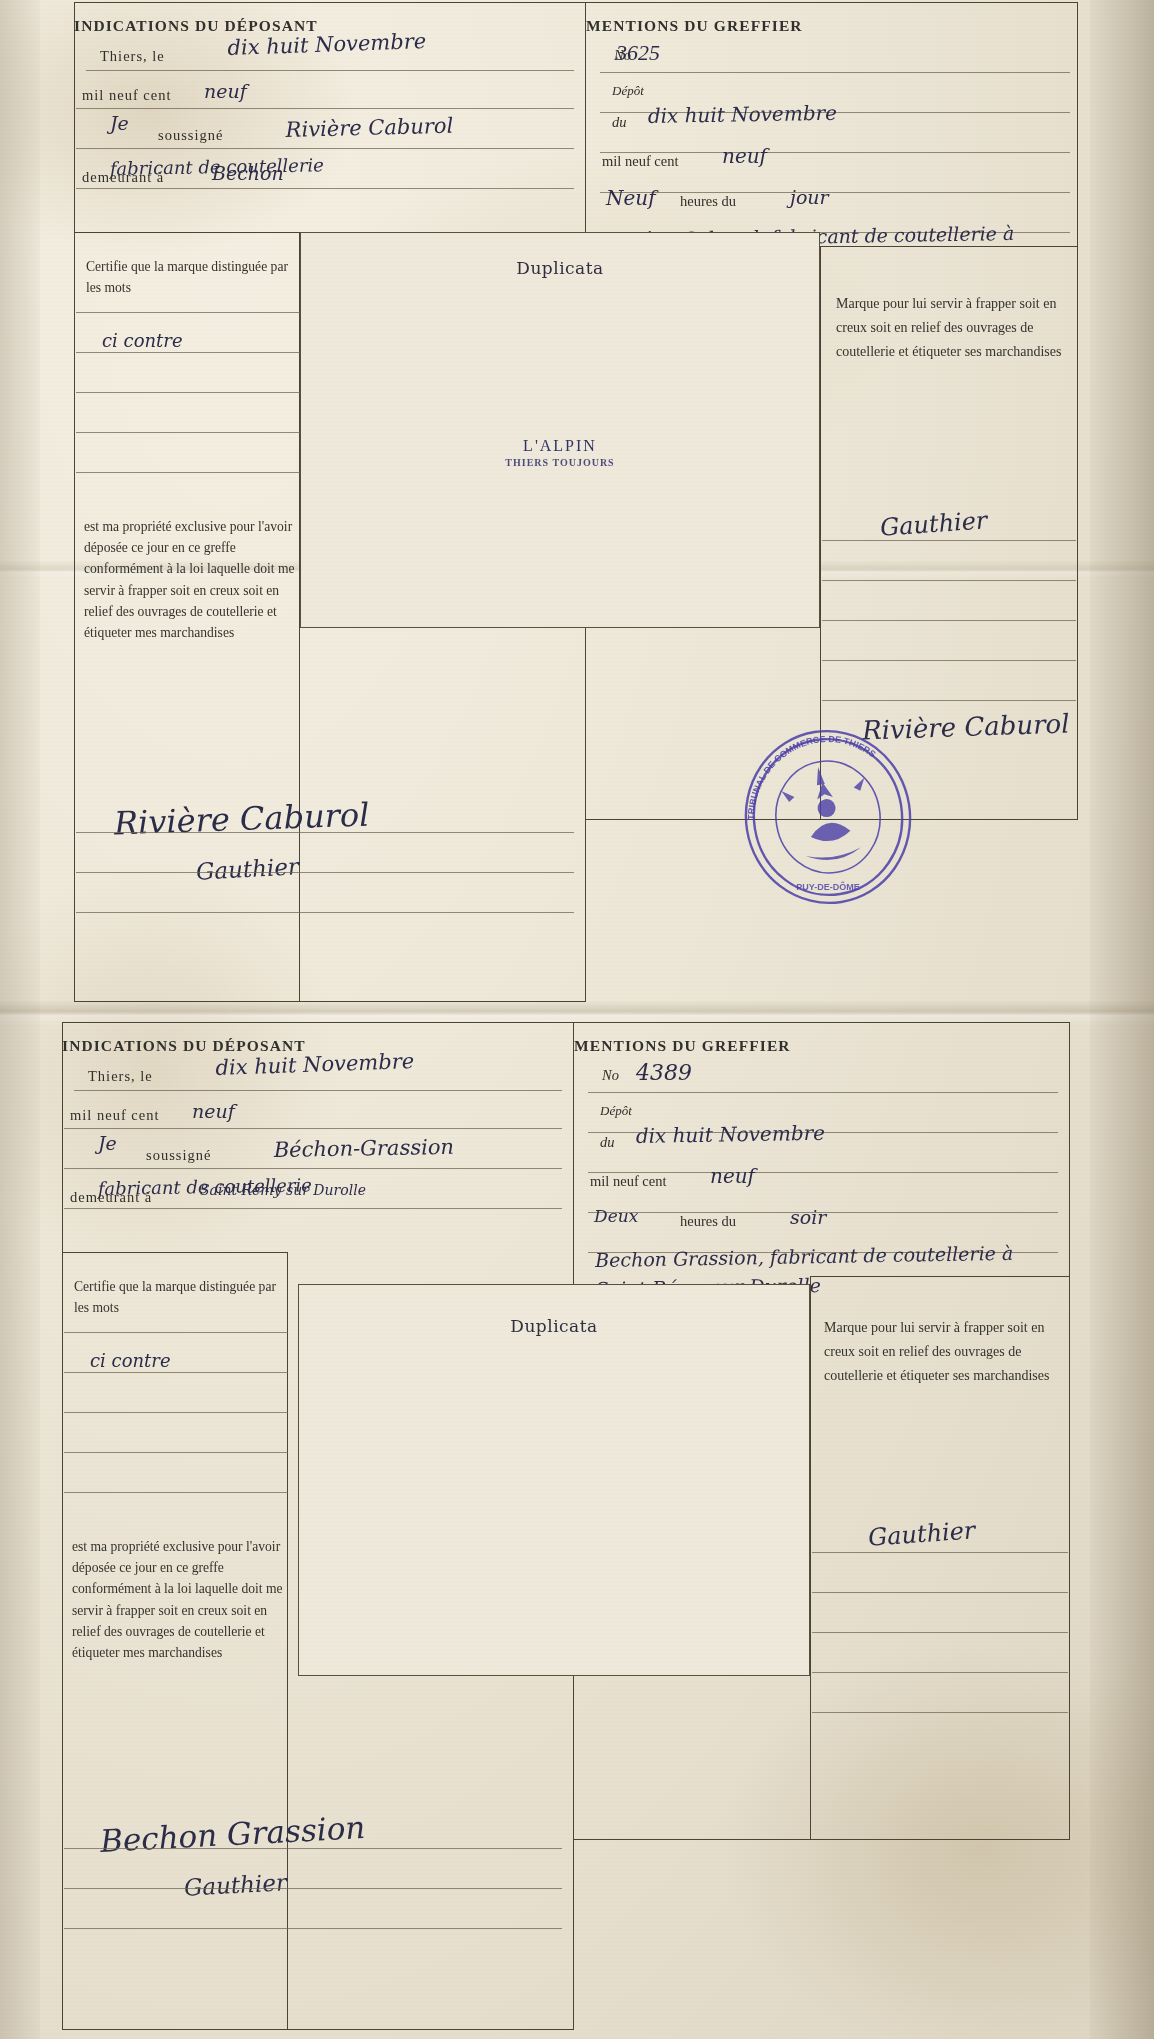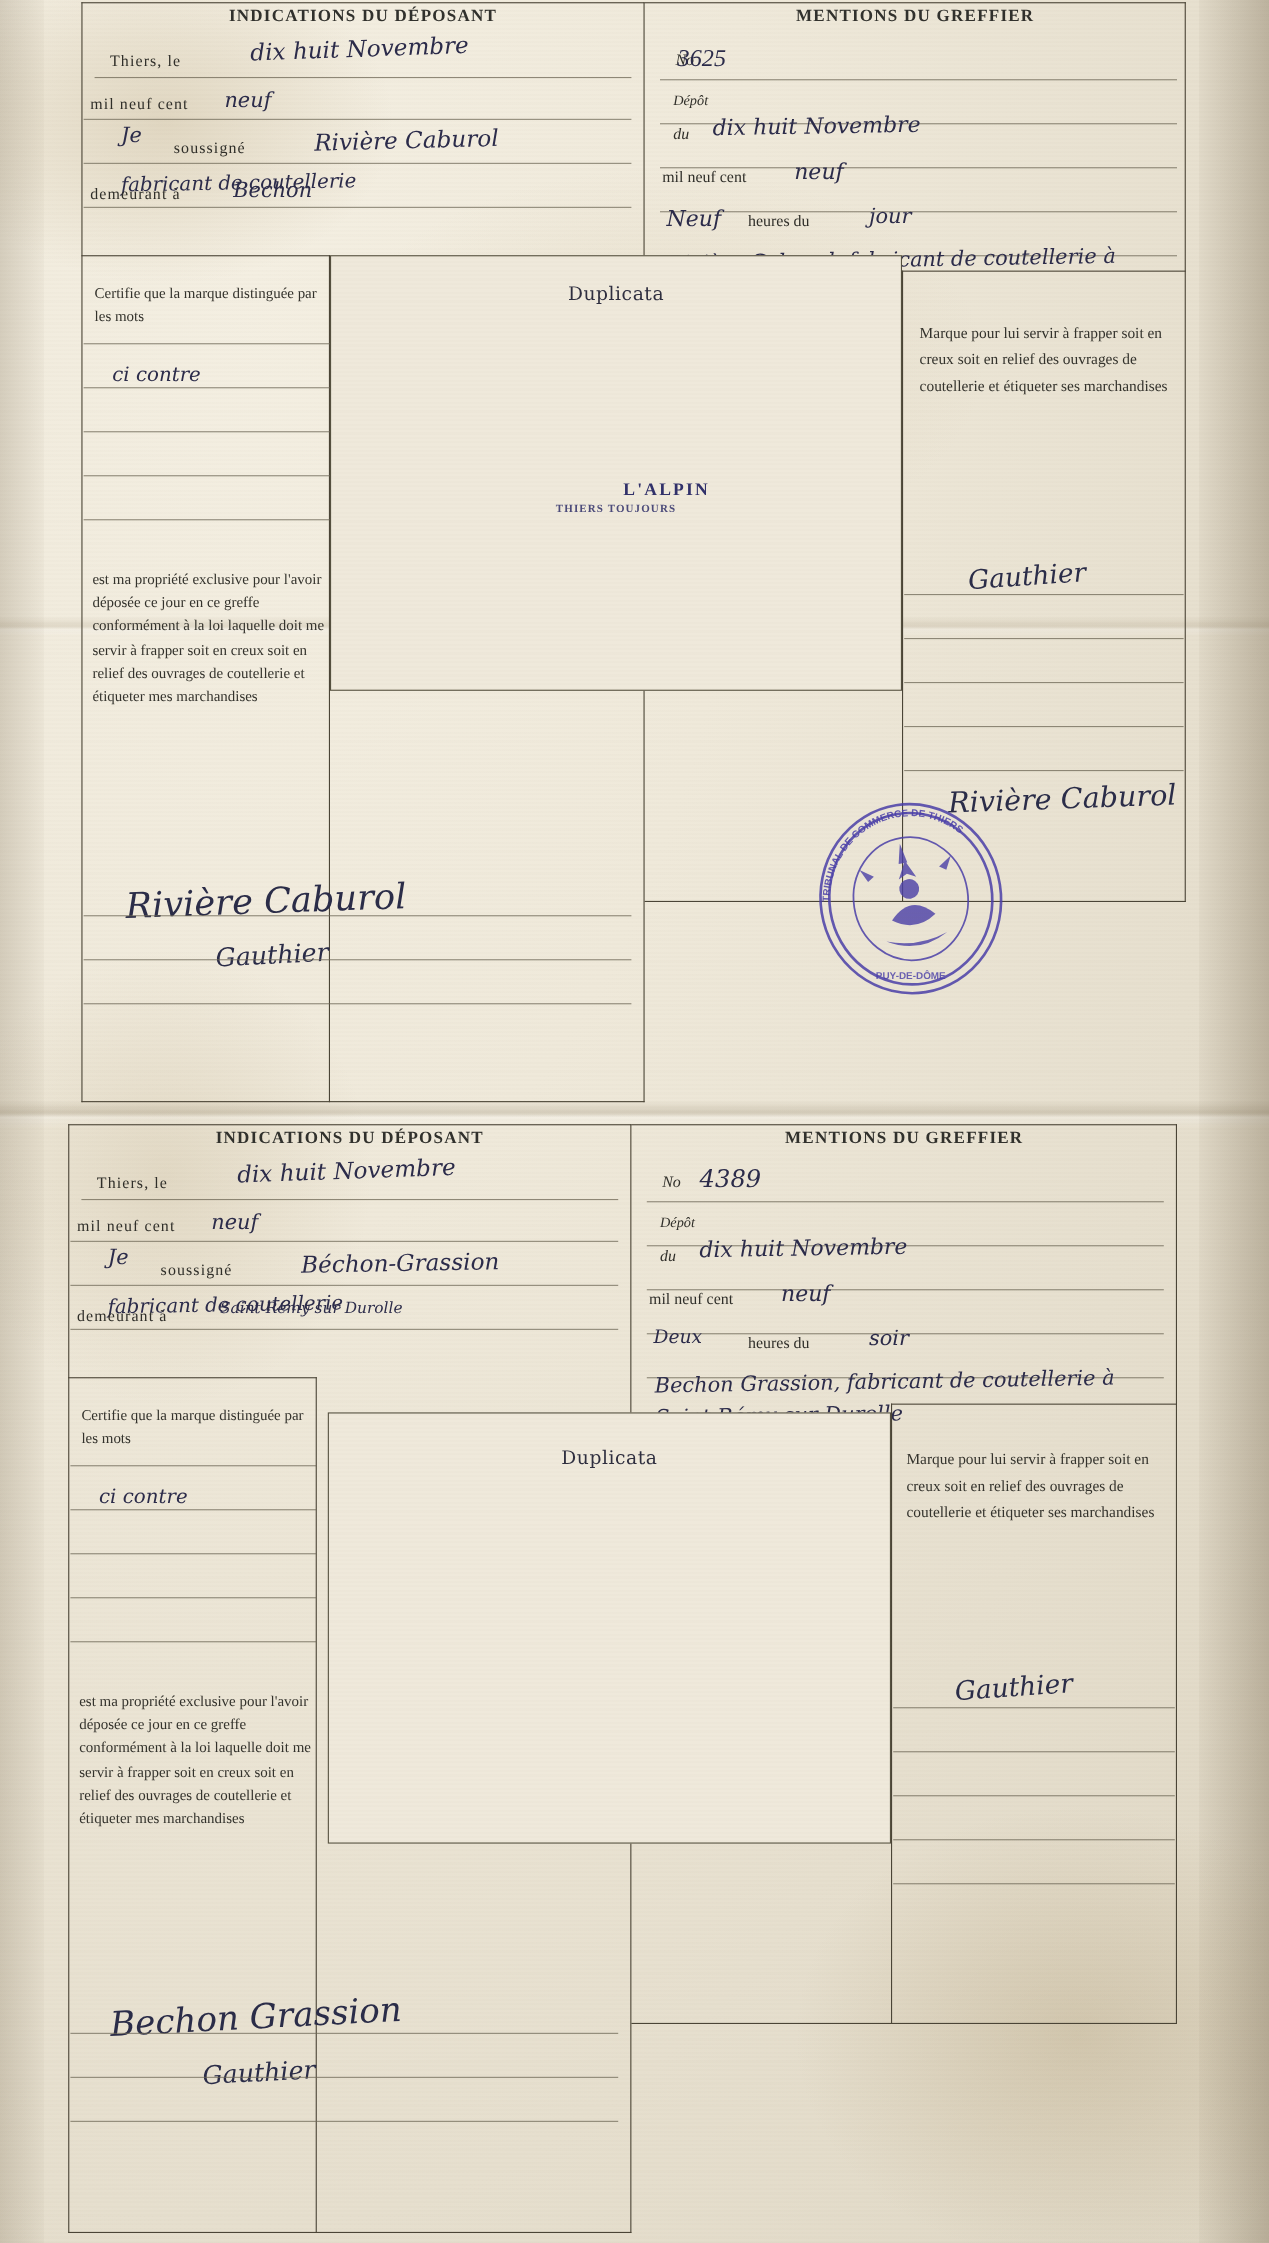--- a/index.html
+++ b/index.html
@@ -15,23 +15,23 @@
     background:
       radial-gradient(ellipse at 20% 12%, #f4efe2 0%, #efe9da 35%, #e6dfce 70%, #ded6c3 100%);
   }
   .stain{position:absolute;border-radius:50%;pointer-events:none;}
   .fold{position:absolute;pointer-events:none;}
 
   
   .form{position:absolute;}
   .box{position:absolute;border:1px solid #4a4436;box-sizing:border-box;}
   .hdr{
-    position:absolute;text-align:center;width:100%;
+    position:absolute;text-align:left;width:100%;
     font-family:"Liberation Serif", serif;
-    letter-spacing:1.1px;font-size:15.5px;color:#30302c;font-weight:600;
+    letter-spacing:1.1px;font-size:15.5px;color:#30302c;font-weight:600;margin-top:11px;
   }
   .rule{position:absolute;height:0;border-top:1px solid #6d6755;opacity:.75;}
   .pr{position:absolute;font-size:14.5px;color:#2f2e29;line-height:1.05;white-space:nowrap;}
   .prs{position:absolute;font-size:13.6px;color:#33322c;line-height:1.18;}
   
   .hw{
     position:absolute;
     font-family:"DejaVu Serif", serif;
     font-style:italic;color:#2b2b4a;white-space:nowrap;
     transform-origin:left bottom;
@@ -152,21 +152,21 @@
     <div class="sig" style="left:880px;top:510px;font-size:24px;transform:rotate(-4deg);">Gauthier</div>
     <div class="rule" style="left:822px;top:540px;width:254px;"></div>
     <div class="rule" style="left:822px;top:580px;width:254px;"></div>
     <div class="rule" style="left:822px;top:620px;width:254px;"></div>
     <div class="rule" style="left:822px;top:660px;width:254px;"></div>
     <div class="rule" style="left:822px;top:700px;width:254px;"></div>
     <div class="sig" style="left:862px;top:712px;font-size:26px;transform:rotate(-2deg);">Rivière Caburol</div>
 
     <div class="dup" style="left:300px;top:232px;width:520px;height:396px;"></div>
     <div class="dupttl" style="left:300px;top:258px;width:520px;">Duplicata</div>
-    <div class="mark" style="left:300px;top:437px;width:520px;font-size:16px;font-weight:700;margin-left:46px;">L'ALPIN</div>
+    <div class="mark" style="left:300px;top:437px;width:520px;font-size:16px;font-weight:400;">L'ALPIN</div>
     <div class="mark" style="left:300px;top:457px;width:520px;font-size:10px;font-weight:700;letter-spacing:1px;opacity:.85;">THIERS TOUJOURS</div>
 
     <div class="stamp" style="left:738px;top:722px;">
       <svg width="180" height="190" viewBox="0 0 180 190" aria-hidden="true">
         <g transform="rotate(-9 90 95)" fill="none" stroke="#4a3fa8" stroke-width="2.4" opacity=".85">
           <ellipse cx="90" cy="95" rx="82" ry="86"></ellipse>
           <ellipse cx="90" cy="95" rx="74" ry="78"></ellipse>
           <ellipse cx="90" cy="95" rx="52" ry="56" stroke-width="1.6"></ellipse>
         </g>
         <g transform="rotate(-9 90 95)" opacity=".8" fill="#4a3fa8">

